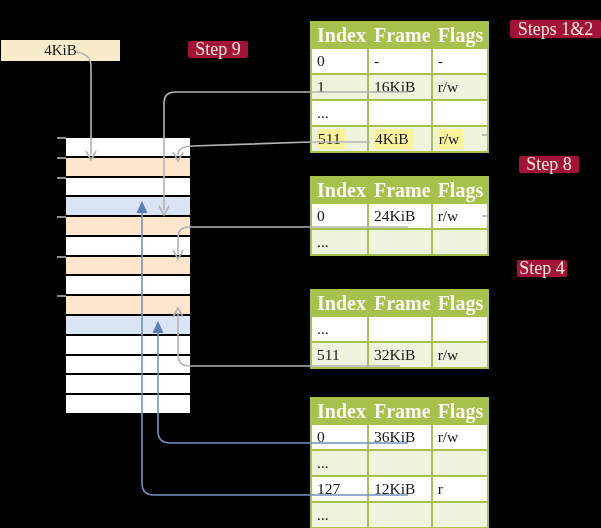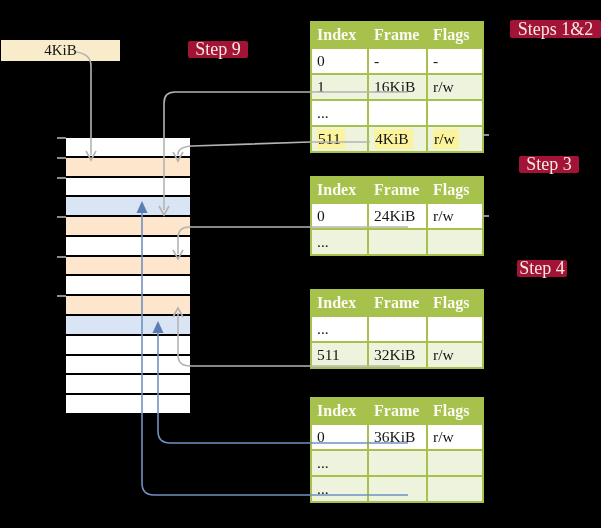--- a/index.html
+++ b/index.html
@@ -35,21 +35,21 @@
   .c-blue{background:var(--bluerow);}
   .tick{position:absolute;left:57px;width:9px;height:2px;background:var(--tick);}
 
   
   .ptable{position:absolute;left:310px;}
   #ptable-0{top:21px;} #ptable-1{top:176px;} #ptable-2{top:289px;} #ptable-3{top:397px;}
   table{border-collapse:collapse;table-layout:fixed;}
   th,td{border:2px solid var(--green);box-sizing:border-box;height:26px;
         padding:0 0 0 5px;text-align:left;font-size:15.5px;color:#141414;
         overflow:hidden;white-space:nowrap;}
-  th{background:var(--green);color:#fbfaf3;font-weight:bold;font-size:16px;}
+  th{background:var(--green);color:#fbfaf3;font-weight:bold;font-size:20px;}
   td{background:#fff;}
   tr.shaded td{background:var(--rowgreen);}
   td:nth-child(1),th:nth-child(1){width:57px;}
   td:nth-child(2),th:nth-child(2){width:59px;}
   td:nth-child(3),th:nth-child(3){width:56px;}
   .hl{background:var(--yellow);padding:1px 4px 2px 1px;}
 
   
   #arrows{position:absolute;left:0;top:0;pointer-events:none;}
 </style>
@@ -62,21 +62,21 @@
     <span>4KiB</span>
   </div>
 
   <div class="badge" id="badge-step0">
     <span>Step 9</span>
   </div>
   <div class="badge" id="badge-steps12">
     <span>Steps 1&amp;2</span>
   </div>
   <div class="badge" id="badge-step3">
-    <span>Step 3</span>
+    <span>Step 8</span>
   </div>
   <div class="badge" id="badge-step4">
     <span>Step 4</span>
   </div>
 
   <div id="memory">
       <div class="mem-row c-white"></div>
       <div class="mem-row c-peach"></div>
       <div class="mem-row c-white"></div>
       <div class="mem-row c-blue"></div>
@@ -183,20 +183,25 @@
           <tr>
             <td>0</td>
             <td>36KiB</td>
             <td>r/w</td>
           </tr>
           <tr class="shaded">
             <td>...</td>
             <td></td>
             <td></td>
           </tr>
+          <tr>
+            <td>127</td>
+            <td>12KiB</td>
+            <td>r</td>
+          </tr>
           <tr class="shaded">
             <td>...</td>
             <td></td>
             <td></td>
           </tr>
         </tbody>
       </table>
     </div>
 
   <svg id="arrows" width="601" height="528" viewBox="0 0 601 528">

